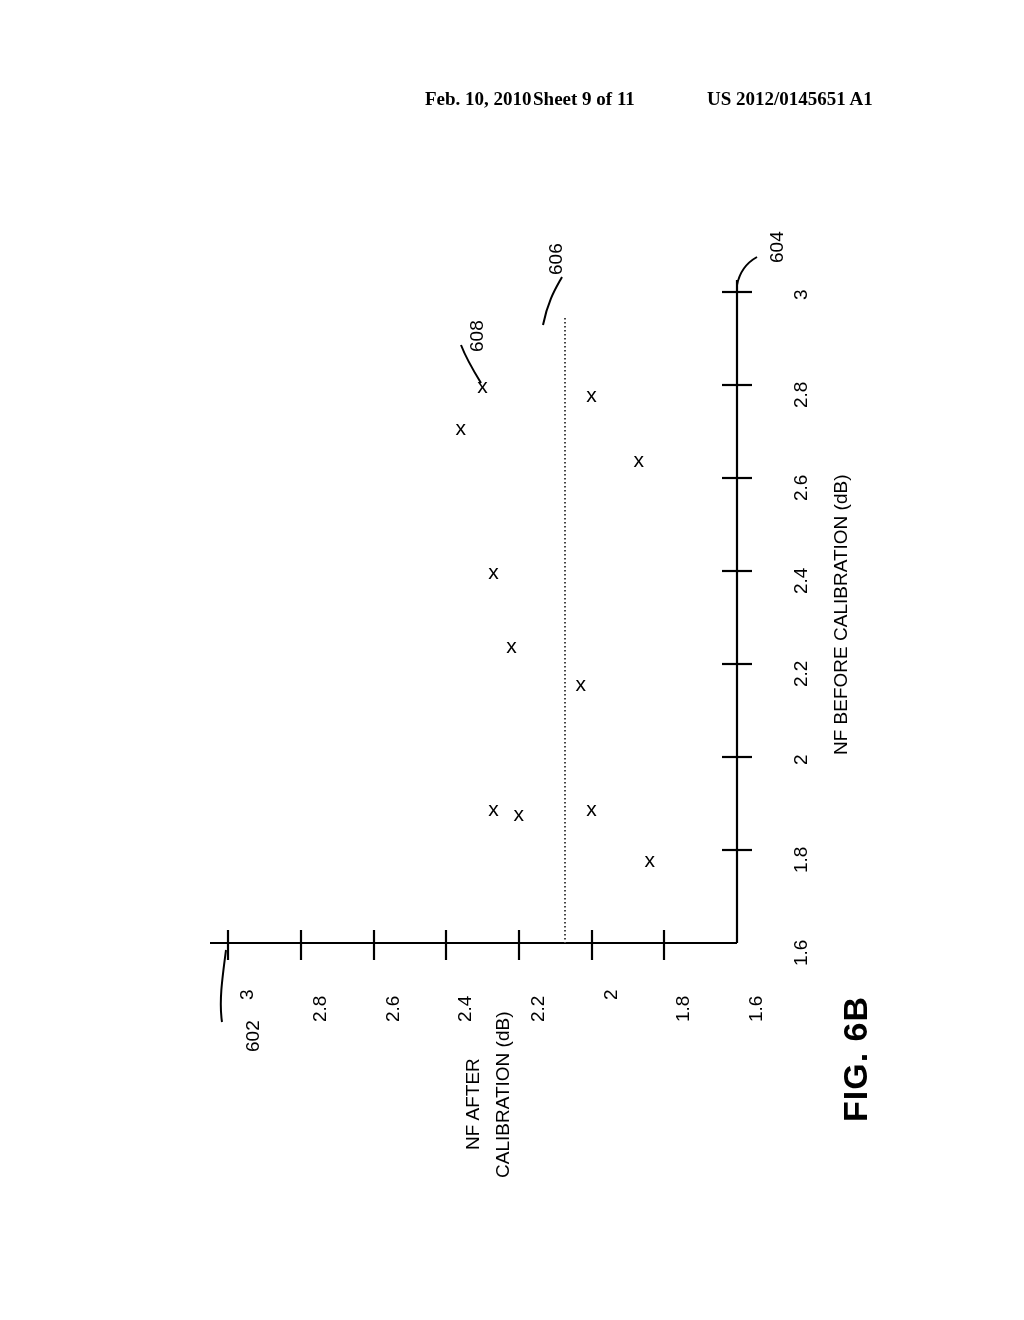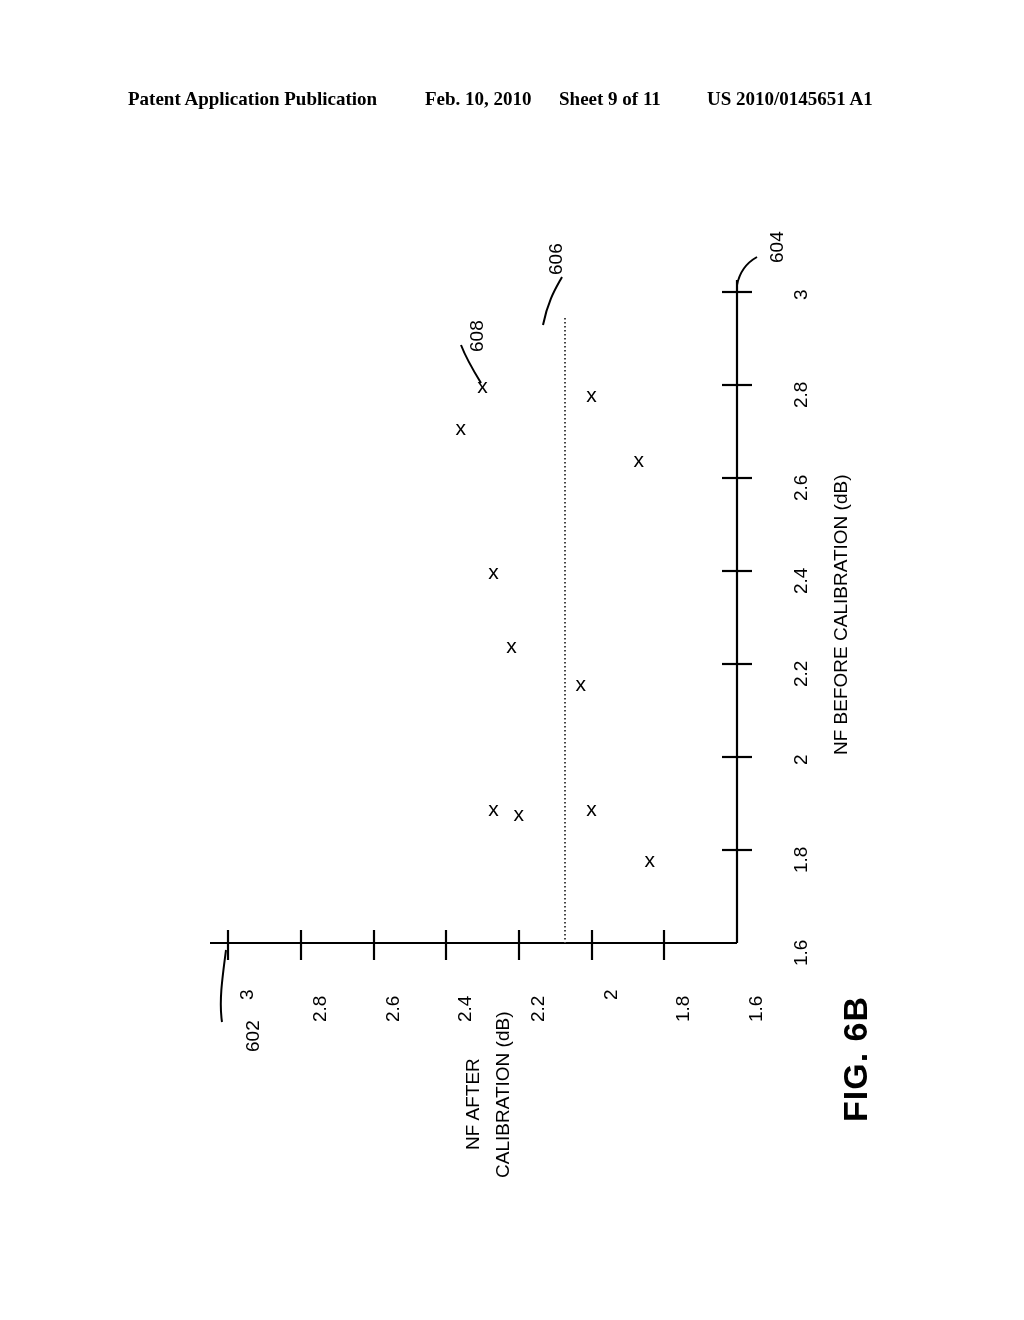--- a/index.html
+++ b/index.html
@@ -9,21 +9,21 @@
     position:relative;overflow:hidden;
   }
   
   #pat-header{
     position:absolute;left:0;top:88px;width:1024px;height:30px;
     font-family:"Liberation Serif",serif;font-weight:bold;font-size:19px;
   }
   #pat-header .hl{position:absolute;white-space:nowrap;}
   #hdr-pub{left:128px;top:0;}
   #hdr-date{left:425px;top:0;}
-  #hdr-sheet{left:559px;top:0;}
+  #hdr-sheet{left:533px;top:0;}
   #hdr-num{left:707px;top:0;}
 
   
   #figure{
     position:absolute;left:0;top:0;width:1024px;height:1320px;
   }
   #fig-svg{position:absolute;left:0;top:0;}
 
   
   .rot{
@@ -44,24 +44,23 @@
   .marker{
     position:absolute;font-family:"Liberation Sans",sans-serif;
     font-size:21px;line-height:21px;color:#000;
     transform:translate(-50%,-50%);
   }
 </style>
 </head>
 <body>
 
 <div id="pat-header">
-  <span class="hl" id="hdr-pub">Patent Application Publication</span>
   <span class="hl" id="hdr-date">Feb. 10, 2010</span>
   <span class="hl" id="hdr-sheet">Sheet 9 of 11</span>
-  <span class="hl" id="hdr-num">US 2010/0145651 A1</span>
+  <span class="hl" id="hdr-num">US 2012/0145651 A1</span>
 </div>
 
 <div id="figure">
 
   <svg id="fig-svg" width="1024" height="1320">
 
     <line x1="737" y1="280" x2="737" y2="943" stroke="#000" stroke-width="2.2"></line>
 
     <line x1="210" y1="943" x2="737" y2="943" stroke="#000" stroke-width="2.2"></line>
 

